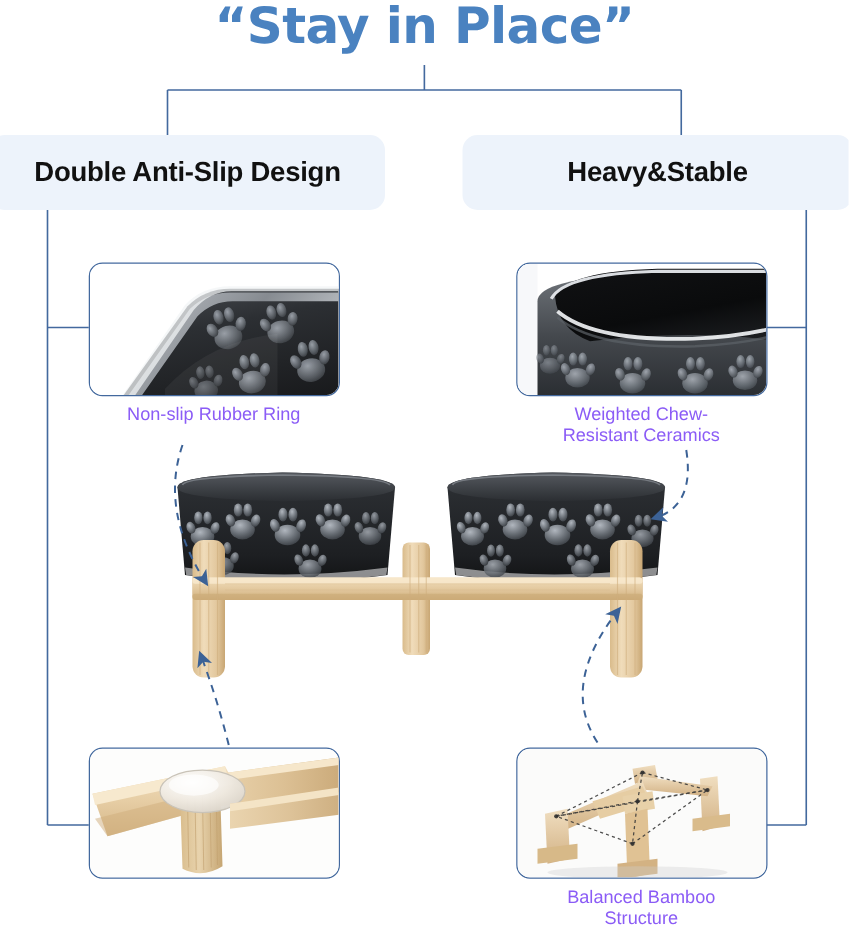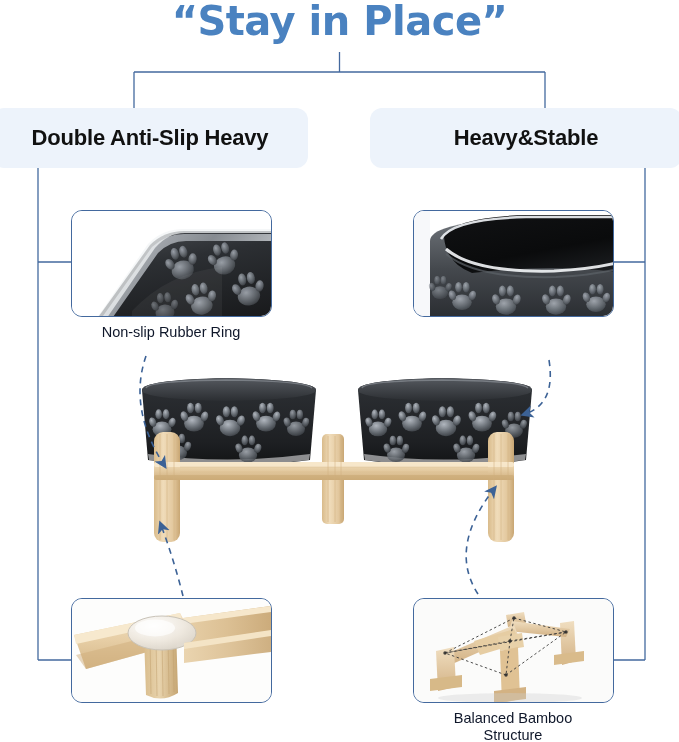--- a/index.html
+++ b/index.html
@@ -67,21 +67,21 @@
   #photo-tr{ left:413px; top:210px; width:199px; height:105px; }
   #photo-bl{ left:71px; top:598px; width:199px; height:103px; }
   #photo-br{ left:413px; top:598px; width:199px; height:103px; }
 
   .photo-frame svg{ display:block; width:100%; height:100%; }
 
   
   .caption{
     position:absolute;
     text-align:center;
-    color:#0f172a;
+    color:#8b5cf6;
     font-size:14.5px;
     line-height:17px;
     white-space:pre-line;
   }
   #cap-tl{ left:60px; top:324px; width:222px; }
   #cap-tr{ left:402px; top:324px; width:222px; }
   #cap-bl{ left:60px; top:710px; width:222px; }
   #cap-br{ left:402px; top:710px; width:222px; }
 
   
@@ -120,21 +120,21 @@
       <path d="M38 262 L71 262"></path>
       <path d="M38 660 L71 660"></path>
 
       <path d="M645 168 L645 660"></path>
       <path d="M612 262 L645 262"></path>
       <path d="M612 660 L645 660"></path>
     </g>
   </svg>
 
   <div class="cat-box" id="cat-left">
-    <span>Double Anti-Slip Heavy</span>
+    <span>Double Anti-Slip Design</span>
   </div>
 
   <div class="cat-box" id="cat-right">
     <span>Heavy&amp;Stable</span>
   </div>
 
   <div class="photo-frame" id="photo-tl">
     <svg viewBox="0 0 199 105" preserveAspectRatio="none" xmlns="http://www.w3.org/2000/svg">
       <defs>
         <linearGradient id="tlBody" x1="0" y1="0" x2="0.35" y2="1">
@@ -276,20 +276,22 @@
             <ellipse cx="0" cy="8" rx="8.5" ry="6.8"></ellipse>
             <ellipse cx="-8.5" cy="-1" rx="3.1" ry="4.3" transform="rotate(-20)"></ellipse>
             <ellipse cx="-3" cy="-5" rx="3" ry="4.5"></ellipse>
             <ellipse cx="3.6" cy="-5" rx="3" ry="4.5"></ellipse>
             <ellipse cx="9.2" cy="-1" rx="3.1" ry="4.3" transform="rotate(20)"></ellipse>
           </g>
         </g>
       </g>
     </svg>
   </div>
+  <div class="caption" id="cap-tr">Weighted Chew-
+Resistant Ceramics</div>
 
   <div class="photo-frame" id="photo-bl">
     <svg viewBox="0 0 199 103" preserveAspectRatio="none" xmlns="http://www.w3.org/2000/svg">
       <defs>
         <linearGradient id="bam1" x1="0" y1="0" x2="0" y2="1">
           <stop offset="0" stop-color="#f2dfc0"></stop>
           <stop offset="0.5" stop-color="#e6cda4"></stop>
           <stop offset="1" stop-color="#d4b687"></stop>
         </linearGradient>
         <linearGradient id="bam2" x1="0" y1="0" x2="1" y2="0">

